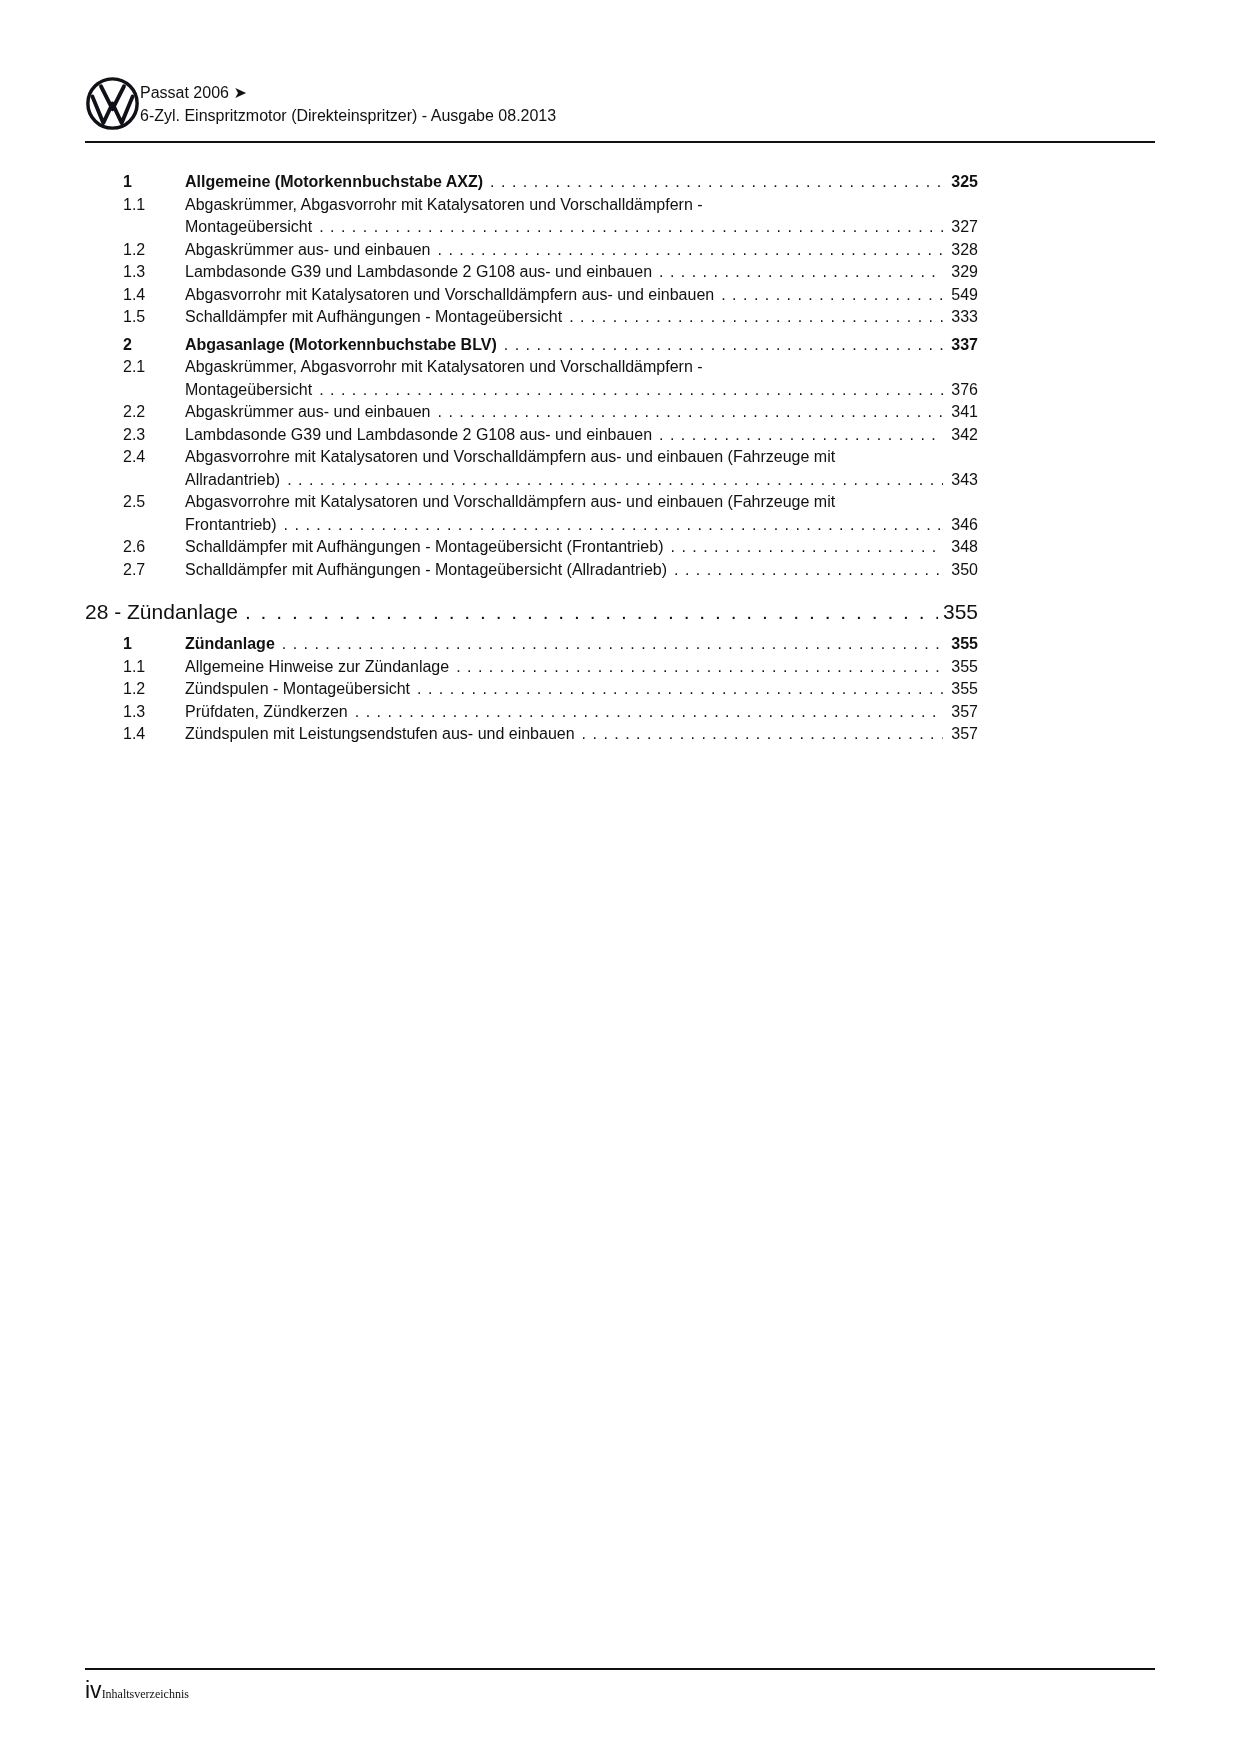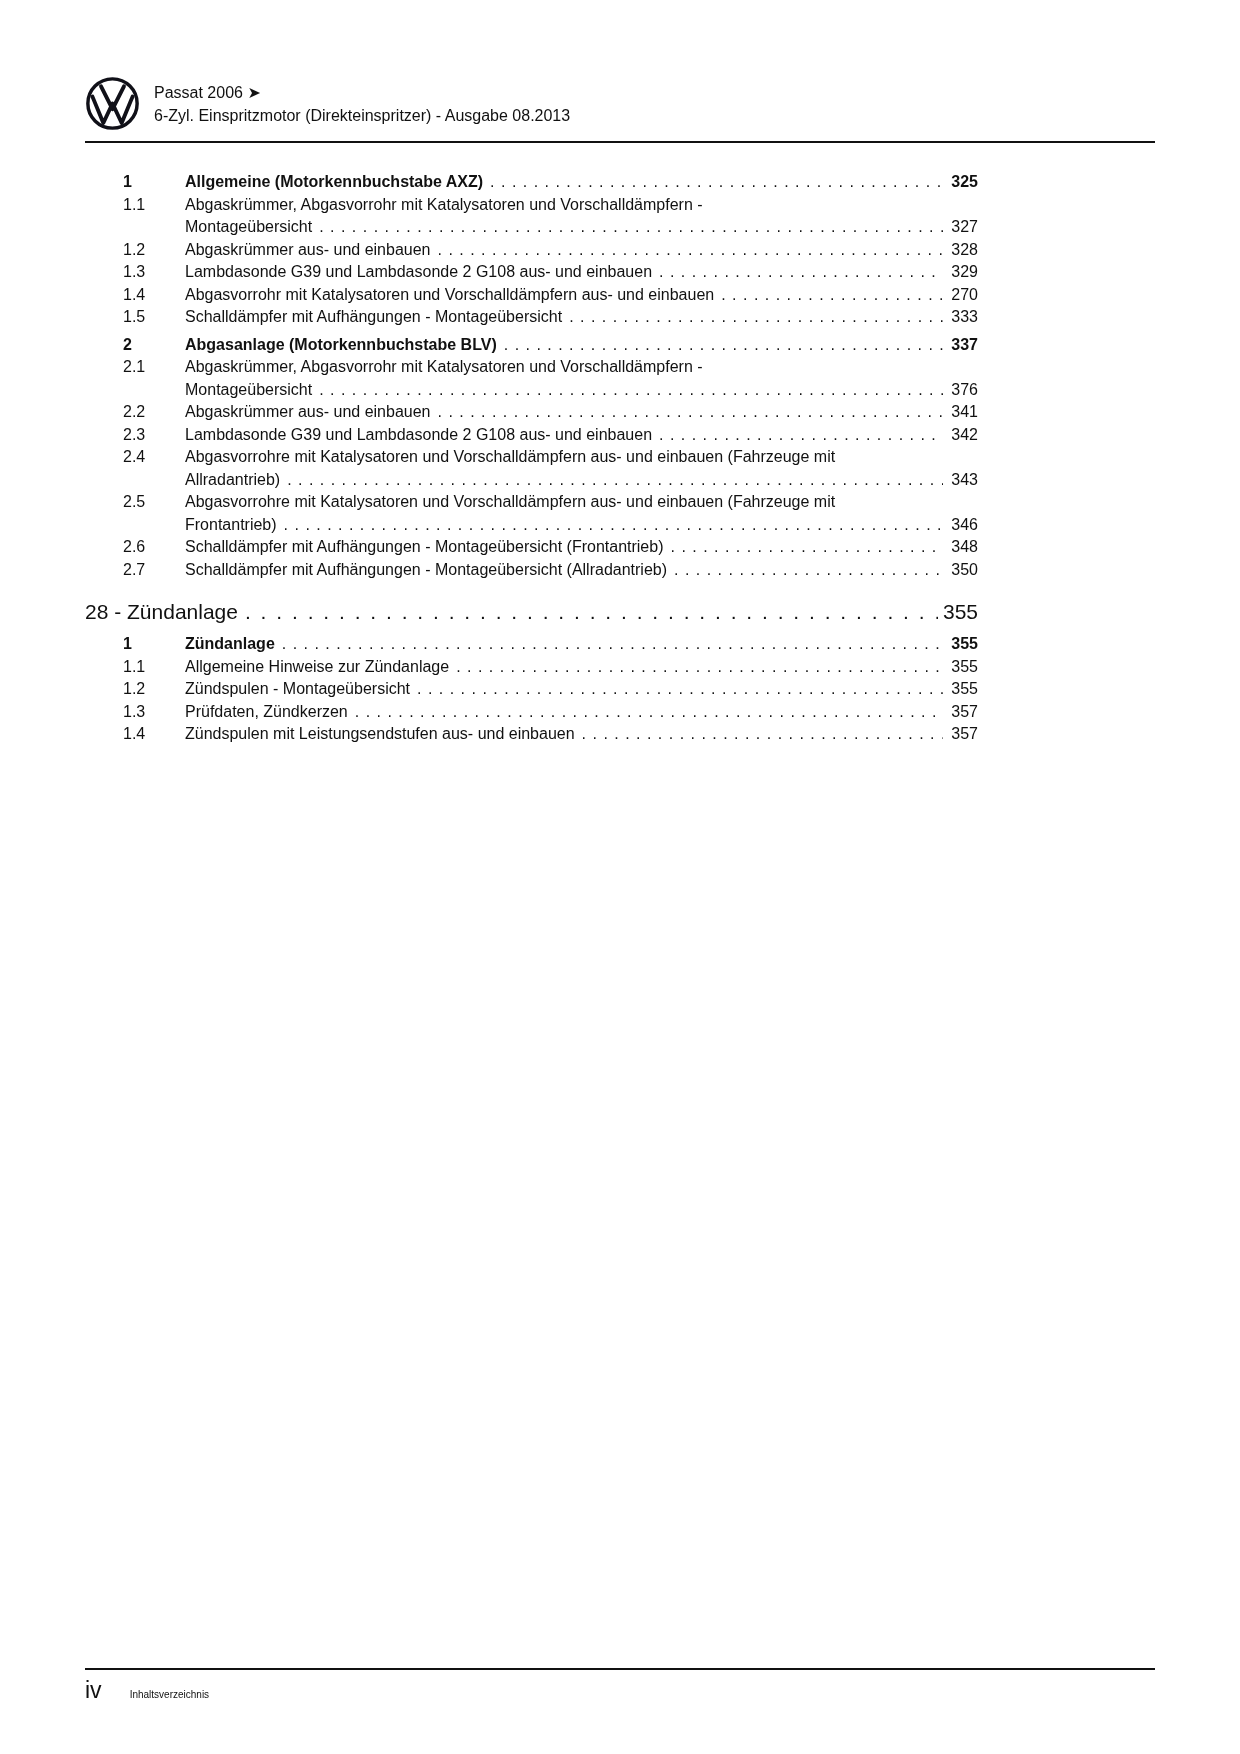--- a/index.html
+++ b/index.html
@@ -17,21 +17,20 @@
   .page {
     position: absolute;
     inset: 0;
     padding: 76px 85px 0 85px;
     box-sizing: border-box;
   }
   
   .header {
     display: flex;
     align-items: center;
-    gap: 14px;
     padding-bottom: 10px;
     border-bottom: 2px solid #111111;
   }
   .logo {
     width: 55px;
     height: 55px;
     flex: none;
     display: inline-block;
   }
   .header-text {
@@ -106,22 +105,22 @@
     top: 1668px;
     border-top: 2px solid #111111;
     padding-top: 7px;
     display: flex;
     align-items: baseline;
   }
   .footer .pg {
     font-size: 23px;
   }
   .footer .fl {
-    font-size: 10px;
-    margin-left: 28px;
+    font-size: 12px;
+    font-family: Liberation Serif, serif;
   }
 </style>
 </head>
 <body>
 
 <div class="page">
 
   <header class="header">
     <span class="logo">
       <svg viewBox="0 0 48 48" width="55" height="55" aria-hidden="true">
@@ -177,21 +176,21 @@
             <span class="page-num">329</span>
           </div>
         </div>
       </div>
       <div class="entry">
         <span class="num">1.4</span>
         <div class="body">
           <div class="line lline">
             <span class="txt">Abgasvorrohr mit Katalysatoren und Vorschalldämpfern aus- und einbauen</span>
             <span class="leader">. . . . . . . . . . . . . . . . . . . . . . . . . . . . . . . . . . . . . . . . . . . . . . . . . . . . . . . . . . . . . . . . . . . . . . . . . . . . . . . . . . . . . . . . . . . . . . . . . . . . . . . . . . . . . . . . . . . . . . . . . . . . . . . . . . . . . . . . . . . . . . . . . . . . . . . . . . . . . . . . . . . . . . . . . . . . . . . . . . . . . . . . . . . . . . . . . . . . . . . . . . . . . . . . . . . . . . . . . . . . </span>
-            <span class="page-num">270</span>
+            <span class="page-num">549</span>
           </div>
         </div>
       </div>
       <div class="entry">
         <span class="num">1.5</span>
         <div class="body">
           <div class="line lline">
             <span class="txt">Schalldämpfer mit Aufhängungen - Montageübersicht</span>
             <span class="leader">. . . . . . . . . . . . . . . . . . . . . . . . . . . . . . . . . . . . . . . . . . . . . . . . . . . . . . . . . . . . . . . . . . . . . . . . . . . . . . . . . . . . . . . . . . . . . . . . . . . . . . . . . . . . . . . . . . . . . . . . . . . . . . . . . . . . . . . . . . . . . . . . . . . . . . . . . . . . . . . . . . . . . . . . . . . . . . . . . . . . . . . . . . . . . . . . . . . . . . . . . . . . . . . . . . . . . . . . . . . . </span>
             <span class="page-num">333</span>

